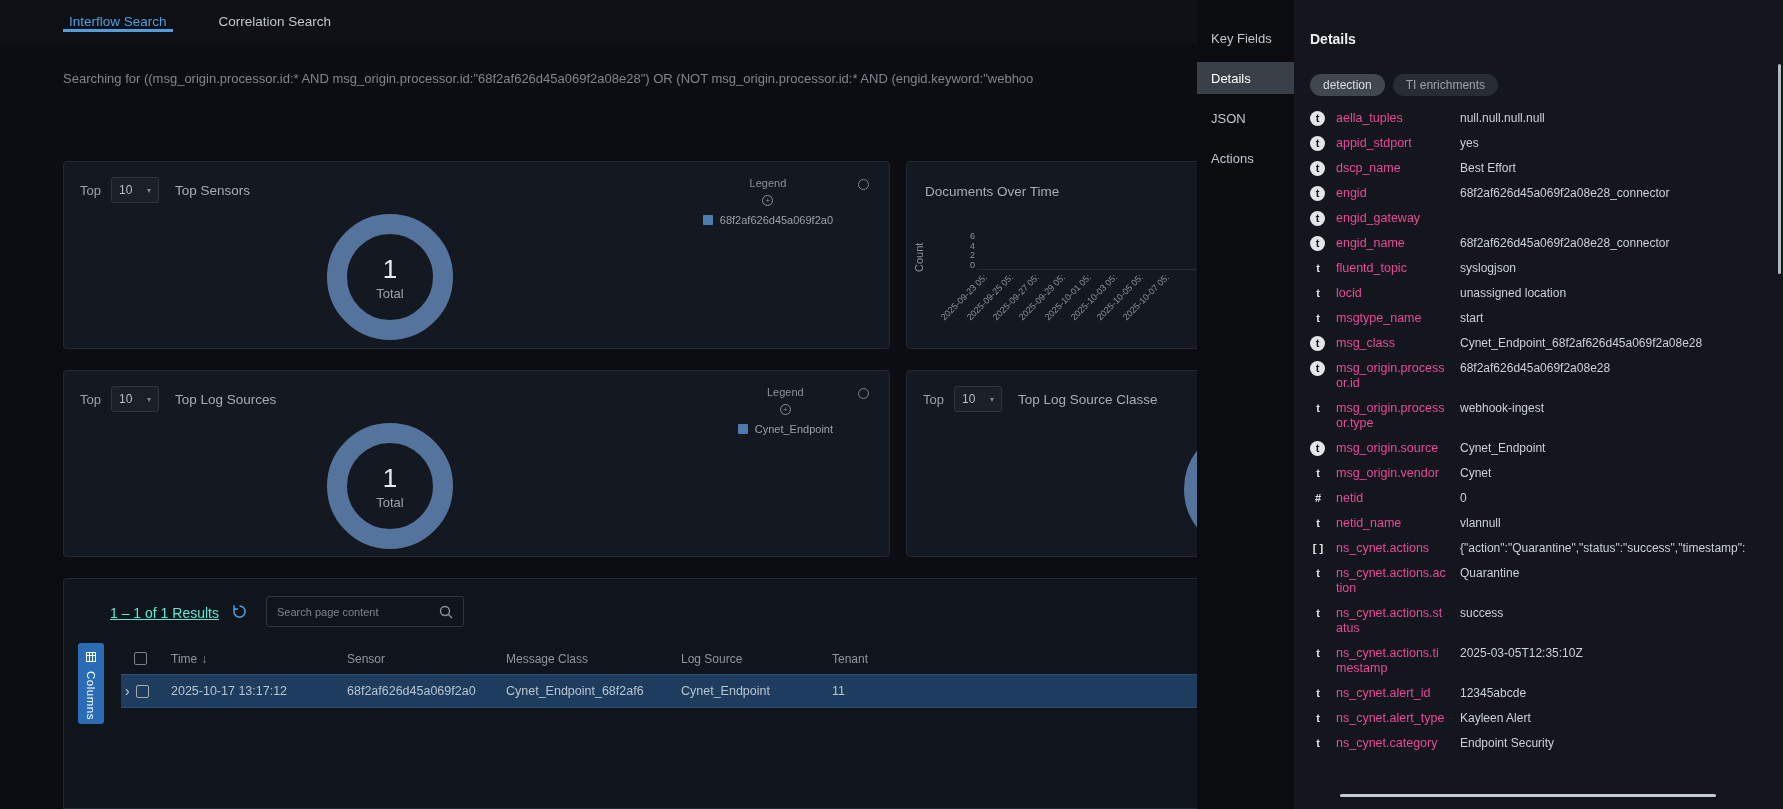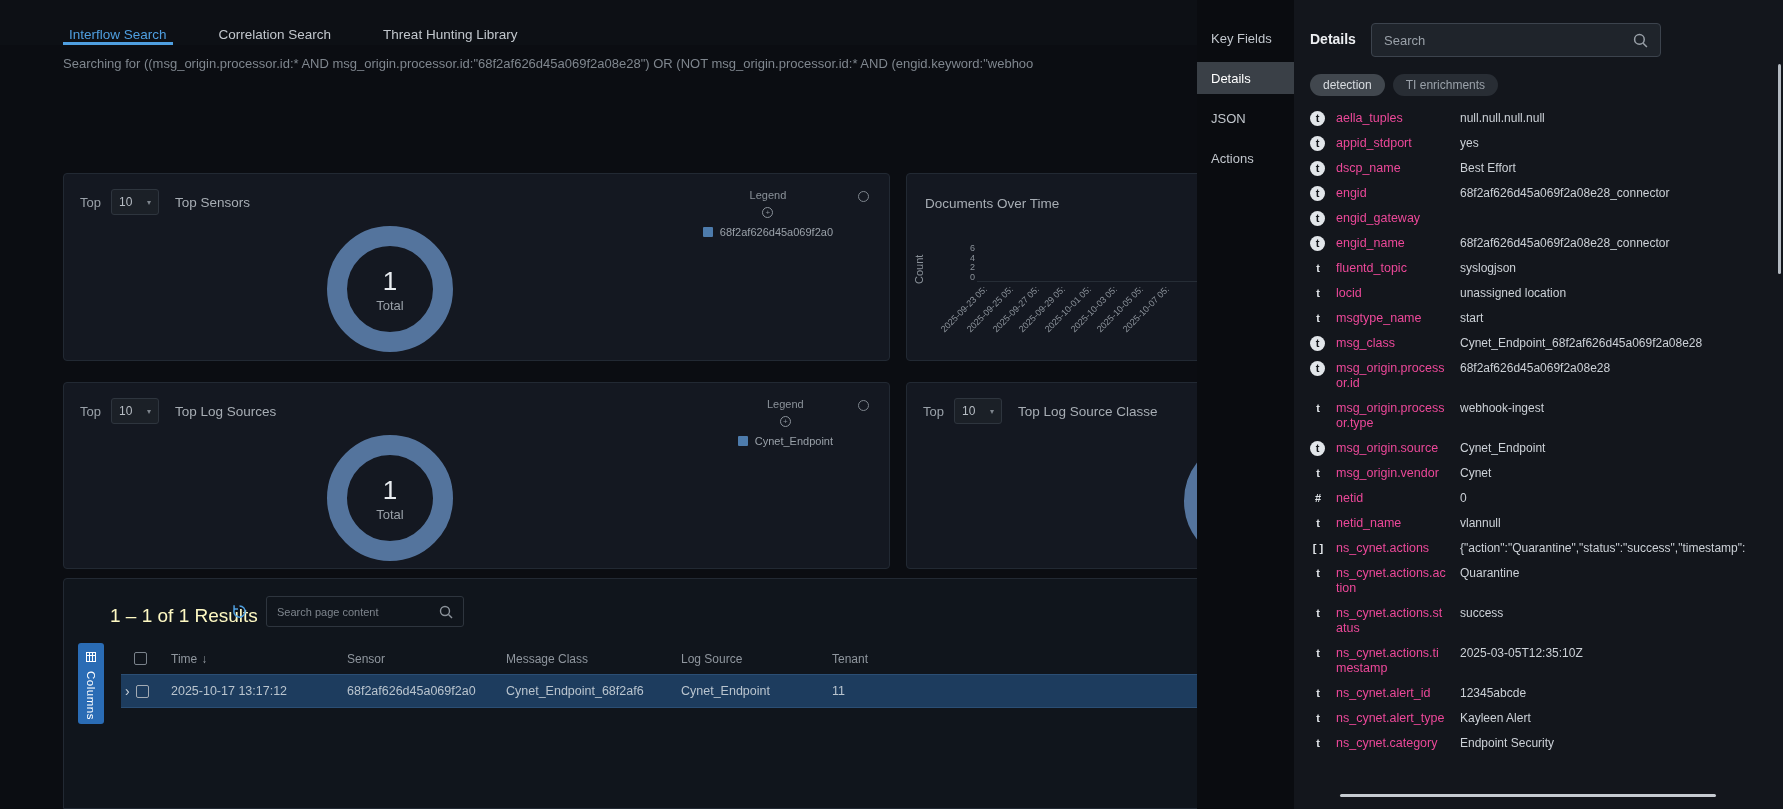--- a/index.html
+++ b/index.html
@@ -3,37 +3,37 @@
 <meta charset="utf-8">
 <style>
   * { margin:0; padding:0; box-sizing:border-box; }
   html,body { width:1783px; height:809px; overflow:hidden; background:#0b0d12;
               font-family:"Liberation Sans", sans-serif; }
   .page { position:relative; width:1783px; height:809px; background:#0b0d12; color:#c6cbd1; }
 
   
   .main { position:absolute; left:0; top:0; width:1197px; height:809px; overflow:hidden; }
 
-  .nav { display:flex; gap:40px; padding-left:63px; height:45px; align-items:flex-end; background:#0d1015; }
+  .nav { display:flex; gap:40px; padding-left:63px; height:45px; align-items:center; background:#0d1015; }
   .nav-tab { font-size:13.5px; color:#c2c7cd; display:flex; align-items:center; padding:0 6px;
              border-bottom:3px solid transparent; cursor:pointer; white-space:nowrap; }
   .nav-tab.active { color:var(--accent,#4f9fe0); border-bottom-color:var(--accent,#4f9fe0); }
 
-  .search-summary { position:absolute; left:63px; top:56px; width:1130px; font-size:13px;
+  .search-summary { position:absolute; left:63px; top:71px; width:1130px; font-size:13px;
                     color:#7f868e; white-space:nowrap; overflow:hidden; }
 
   .indices-row { position:absolute; left:63px; top:106px; display:flex; align-items:center; gap:14px; }
   .indices-label { font-size:14px; color:#c9ced4; }
   .btn-syslog { background:var(--primary_button,#2a6fc1); color:#fff; border:none; border-radius:3px;
                 font-size:13px; padding:7px 16px; font-family:inherit; cursor:pointer; }
   .btn-dict { background:#0f1318; color:var(--accent,#4f9fe0); border:1px solid #2b323b; border-radius:3px;
               font-size:13px; padding:7px 13px; font-family:inherit; cursor:pointer; }
 
   
-  .charts { position:absolute; left:63px; top:161px; width:1533px; height:396px;margin-top:12px; }
+  .charts { position:absolute; left:63px; top:161px; width:1533px; height:396px; }
   .panel { position:absolute; background:#141821; border:1px solid #222933; border-radius:4px; overflow:hidden; }
   .p-sensors    { left:0;     top:0;     width:827px; height:188px; }
   .p-docs       { left:843px; top:0;     width:690px; height:188px; }
   .p-logsources { left:0;     top:209px; width:827px; height:187px; }
   .p-classes    { left:843px; top:209px; width:690px; height:187px; }
 
   .panel-head { position:absolute; left:16px; top:15px; display:flex; align-items:center; gap:10px; }
   .muted { font-size:13px; color:#9aa1a9; }
   .dd { width:48px; height:26px; background:#1b2027; border:1px solid #2e353e; border-radius:3px;
         display:flex; align-items:center; justify-content:space-between; padding:0 7px;
@@ -67,21 +67,21 @@
             font-size:9px; color:#8b929a; }
   .ytick { height:9.5px; line-height:9.5px; }
   .axis { position:absolute; left:70px; top:107px; width:540px; border-top:1px solid #262d36; }
   .xticks { position:absolute; left:75px; top:110px; font-size:9px; color:#8b929a; }
   .xtick { position:absolute; top:0; width:90px; text-align:right; white-space:nowrap;
            transform:rotate(-45deg); transform-origin:100% 0; }
 
   
   .results { position:absolute; left:63px; top:578px; width:1500px; height:231px;
              background:#10151c; border:1px solid #222933; border-radius:4px 4px 0 0; overflow:hidden; }
-  .count { position:absolute; left:46px; top:26px; font-size:19px; color:#fef9c3; }
+  .count { position:absolute; left:46px; top:26px; font-size:14px; color:#5eead4;text-decoration:underline; }
   .refresh { position:absolute; left:168px; top:25px; cursor:pointer; }
   .page-search { position:absolute; left:202px; top:17px; width:198px; height:31px;
                  border:1px solid #2e353e; border-radius:3px; display:flex; align-items:center; background:#10151c; }
   .page-search input { flex:1; background:transparent; border:none; outline:none; color:#ec4899;
                        font-size:11px; padding:0 10px; font-family:inherit; min-width:0; }
   .page-search input::placeholder { color:#7e858d; }
   .page-search svg { margin-right:10px; flex:0 0 auto; }
 
   .columns-btn { position:absolute; left:14px; top:64px; width:26px; height:81px;
                  background:var(--columns_button,#2a6cb5); border:none; border-radius:3px; cursor:pointer;
@@ -144,21 +144,20 @@
 <div class="page">
 
   <div class="main">
 
     <nav class="nav">
 
         <div class="nav-tab active">Interflow Search</div>
 
         <div class="nav-tab">Correlation Search</div>
 
-        <div class="nav-tab">Threat Hunting Library</div>
       </nav>
 
     <div class="search-summary">Searching for ((msg_origin.processor.id:* AND msg_origin.processor.id:"68f2af626d45a069f2a08e28") OR (NOT msg_origin.processor.id:* AND (engid.keyword:"webhoo</div>
 
 
     <div class="charts">
 
       <section class="panel p-sensors">
         <div class="panel-head">
           <span class="muted">Top</span>
@@ -313,27 +312,20 @@
 
       <div class="side-tab active">Details</div>
 
       <div class="side-tab">JSON</div>
 
       <div class="side-tab">Actions</div>
     </div>
 
   <div class="details">
     <span class="details-title">Details</span>
-    <div class="details-search">
-      <input type="text" placeholder="Search" style="">
-      <svg width="15" height="15" viewBox="0 0 14 14">
-        <circle cx="6" cy="6" r="4.5" fill="none" stroke="#9aa1a9" stroke-width="1.4"></circle>
-        <line x1="9.5" y1="9.5" x2="13" y2="13" stroke="#9aa1a9" stroke-width="1.4"></line>
-      </svg>
-    </div>
     <div class="tags">
 
         <span class="tag">detection</span>
 
         <span class="tag muted">TI enrichments</span>
       </div>
     <div class="fields">
 
         <div class="field-row">
           <span class="ficon circle">t</span>

